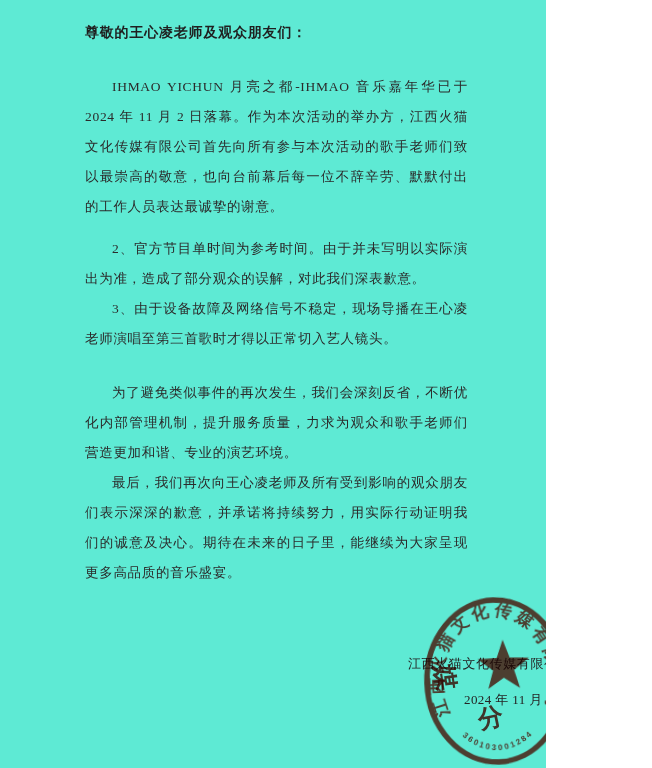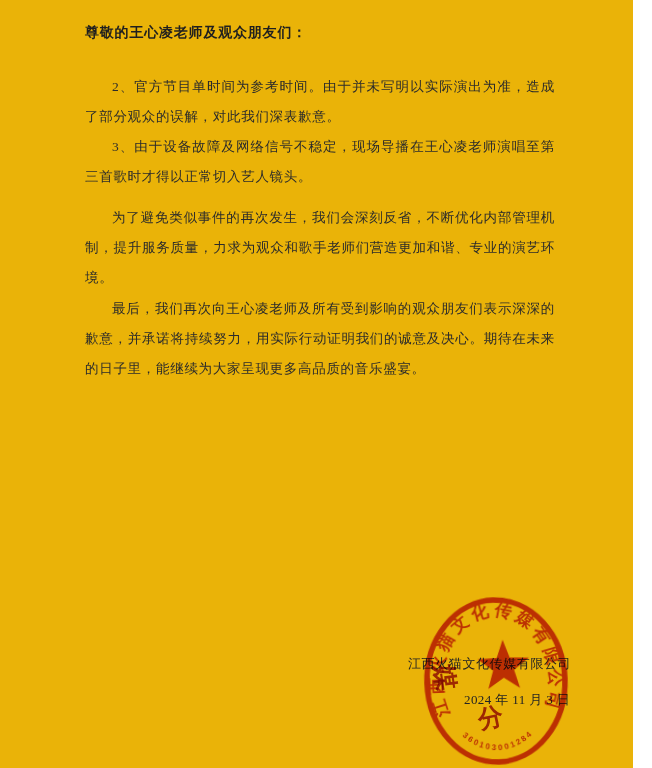--- a/index.html
+++ b/index.html
@@ -1,20 +1,20 @@
 <!DOCTYPE html>
 <html><head>
 <meta charset="utf-8">
 <style>
   html, body { margin:0; padding:0; background:#ffffff; }
   .page {
     position: relative;
-    width: 633px;
+    width: 546px;
     height: 768px;
-    background: #eab308;
+    background: #5eead4;
     overflow: hidden;
     font-family: "Liberation Serif", serif;
     color: #2b2b2b;
   }
   .content {
     position: absolute;
     left: 85px;
     right: 78px;
     top: 18px;
   }
@@ -29,21 +29,21 @@
   .para {
     font-size: 13.5px;
     line-height: 30px;
     margin: 0;
     text-indent: 2em;
     text-align: justify;
     text-justify: inter-character;
     letter-spacing: 0.7px;
   }
   .para.gap-after { margin-bottom: 12px; }
-  .para.gap-before { margin-top: 12px; font-family: Liberation Mono, monospace; }
+  .para.gap-before { margin-top: 24px; }
 
   .signature-company {
     position: absolute;
     top: 655px;
     left: 408px;
     width: 160px;
     font-size: 13px;
     letter-spacing: 0.6px;
     color: #242424;
     white-space: nowrap;
@@ -100,20 +100,21 @@
     font-size: 25px;
     transform: rotate(-12deg);
   }
 </style>
 </head>
 <body>
 
 <div class="page">
   <div class="content">
     <h1 class="salutation">尊敬的王心凌老师及观众朋友们：</h1>
+    <p class="para gap-after">IHMAO YICHUN 月亮之都-IHMAO 音乐嘉年华已于 2024 年 11 月 2 日落幕。作为本次活动的举办方，江西火猫文化传媒有限公司首先向所有参与本次活动的歌手老师们致以最崇高的敬意，也向台前幕后每一位不辞辛劳、默默付出的工作人员表达最诚挚的谢意。</p>
     <p class="para">2、官方节目单时间为参考时间。由于并未写明以实际演出为准，造成了部分观众的误解，对此我们深表歉意。</p>
     <p class="para">3、由于设备故障及网络信号不稳定，现场导播在王心凌老师演唱至第三首歌时才得以正常切入艺人镜头。</p>
     <p class="para gap-before">为了避免类似事件的再次发生，我们会深刻反省，不断优化内部管理机制，提升服务质量，力求为观众和歌手老师们营造更加和谐、专业的演艺环境。</p>
     <p class="para">最后，我们再次向王心凌老师及所有受到影响的观众朋友们表示深深的歉意，并承诺将持续努力，用实际行动证明我们的诚意及决心。期待在未来的日子里，能继续为大家呈现更多高品质的音乐盛宴。</p>
   </div>
 
   <div class="signature-company">江西火猫文化传媒有限公司</div>
   <div class="signature-date">2024 年 11 月 3 日</div>
 
   <div class="seal">

